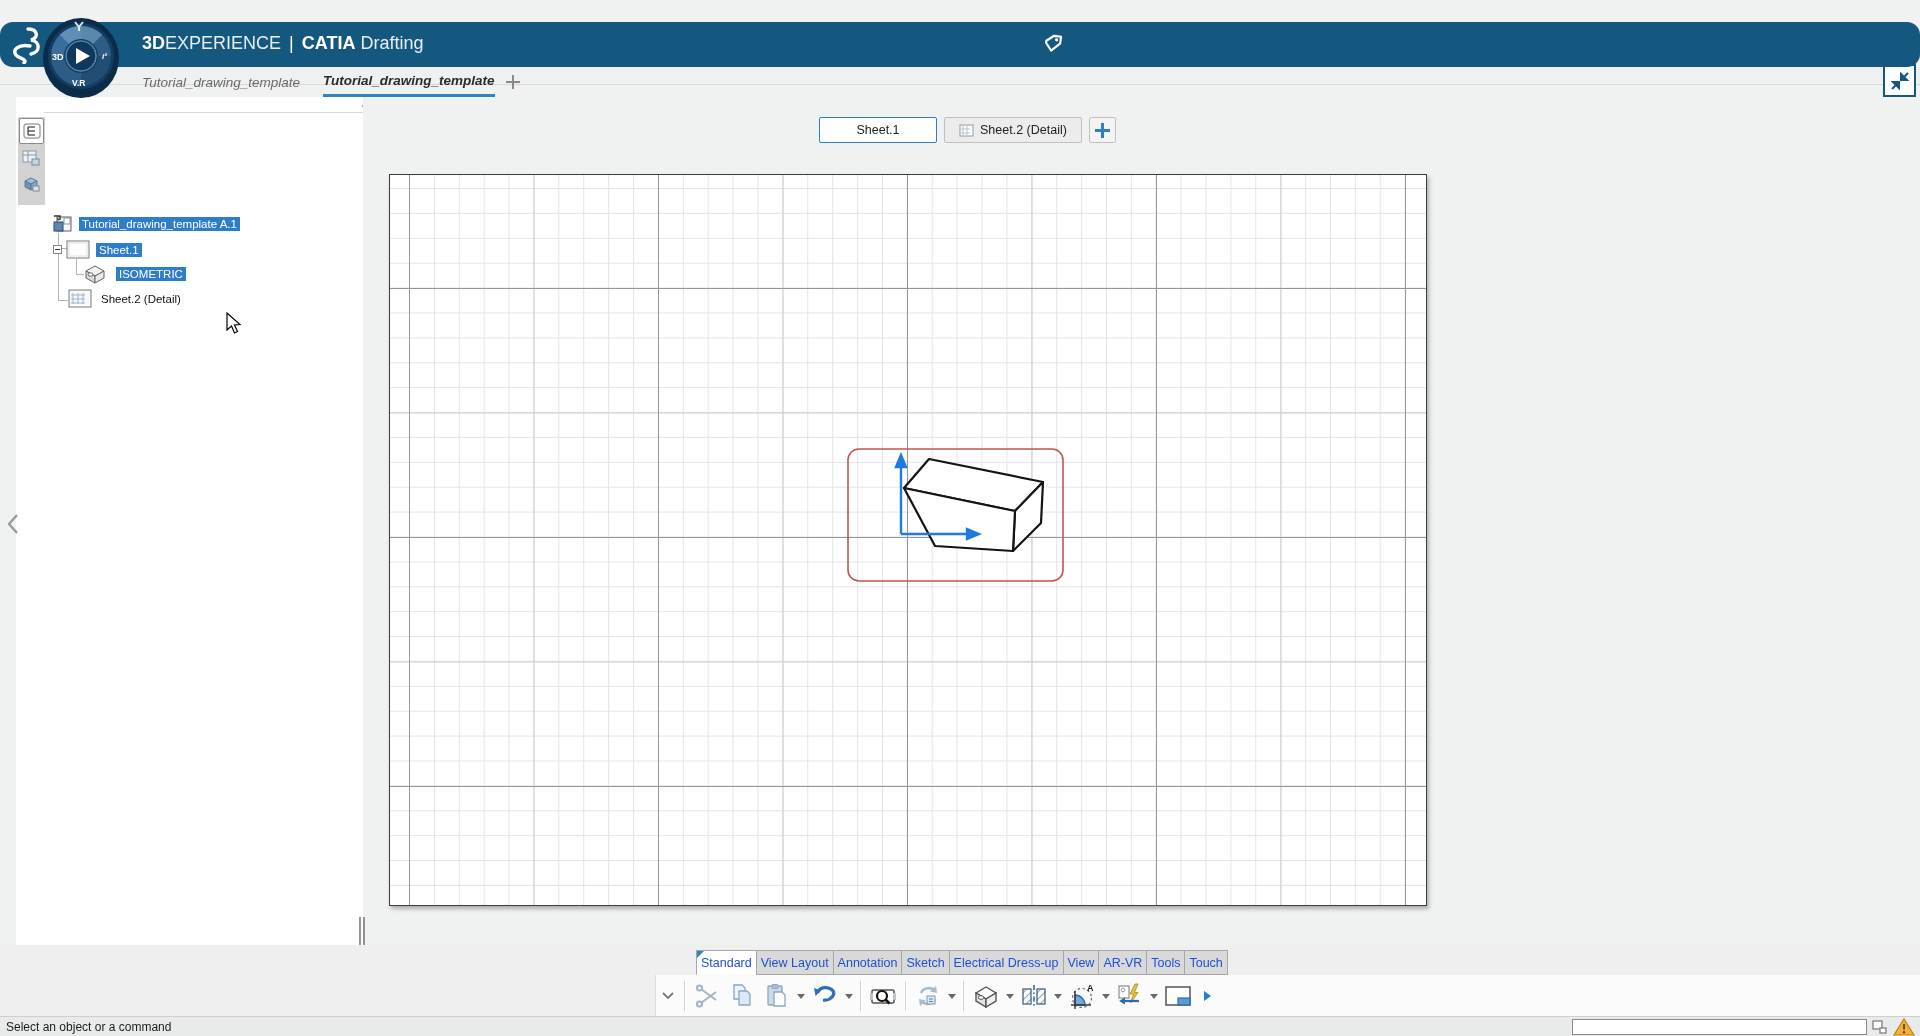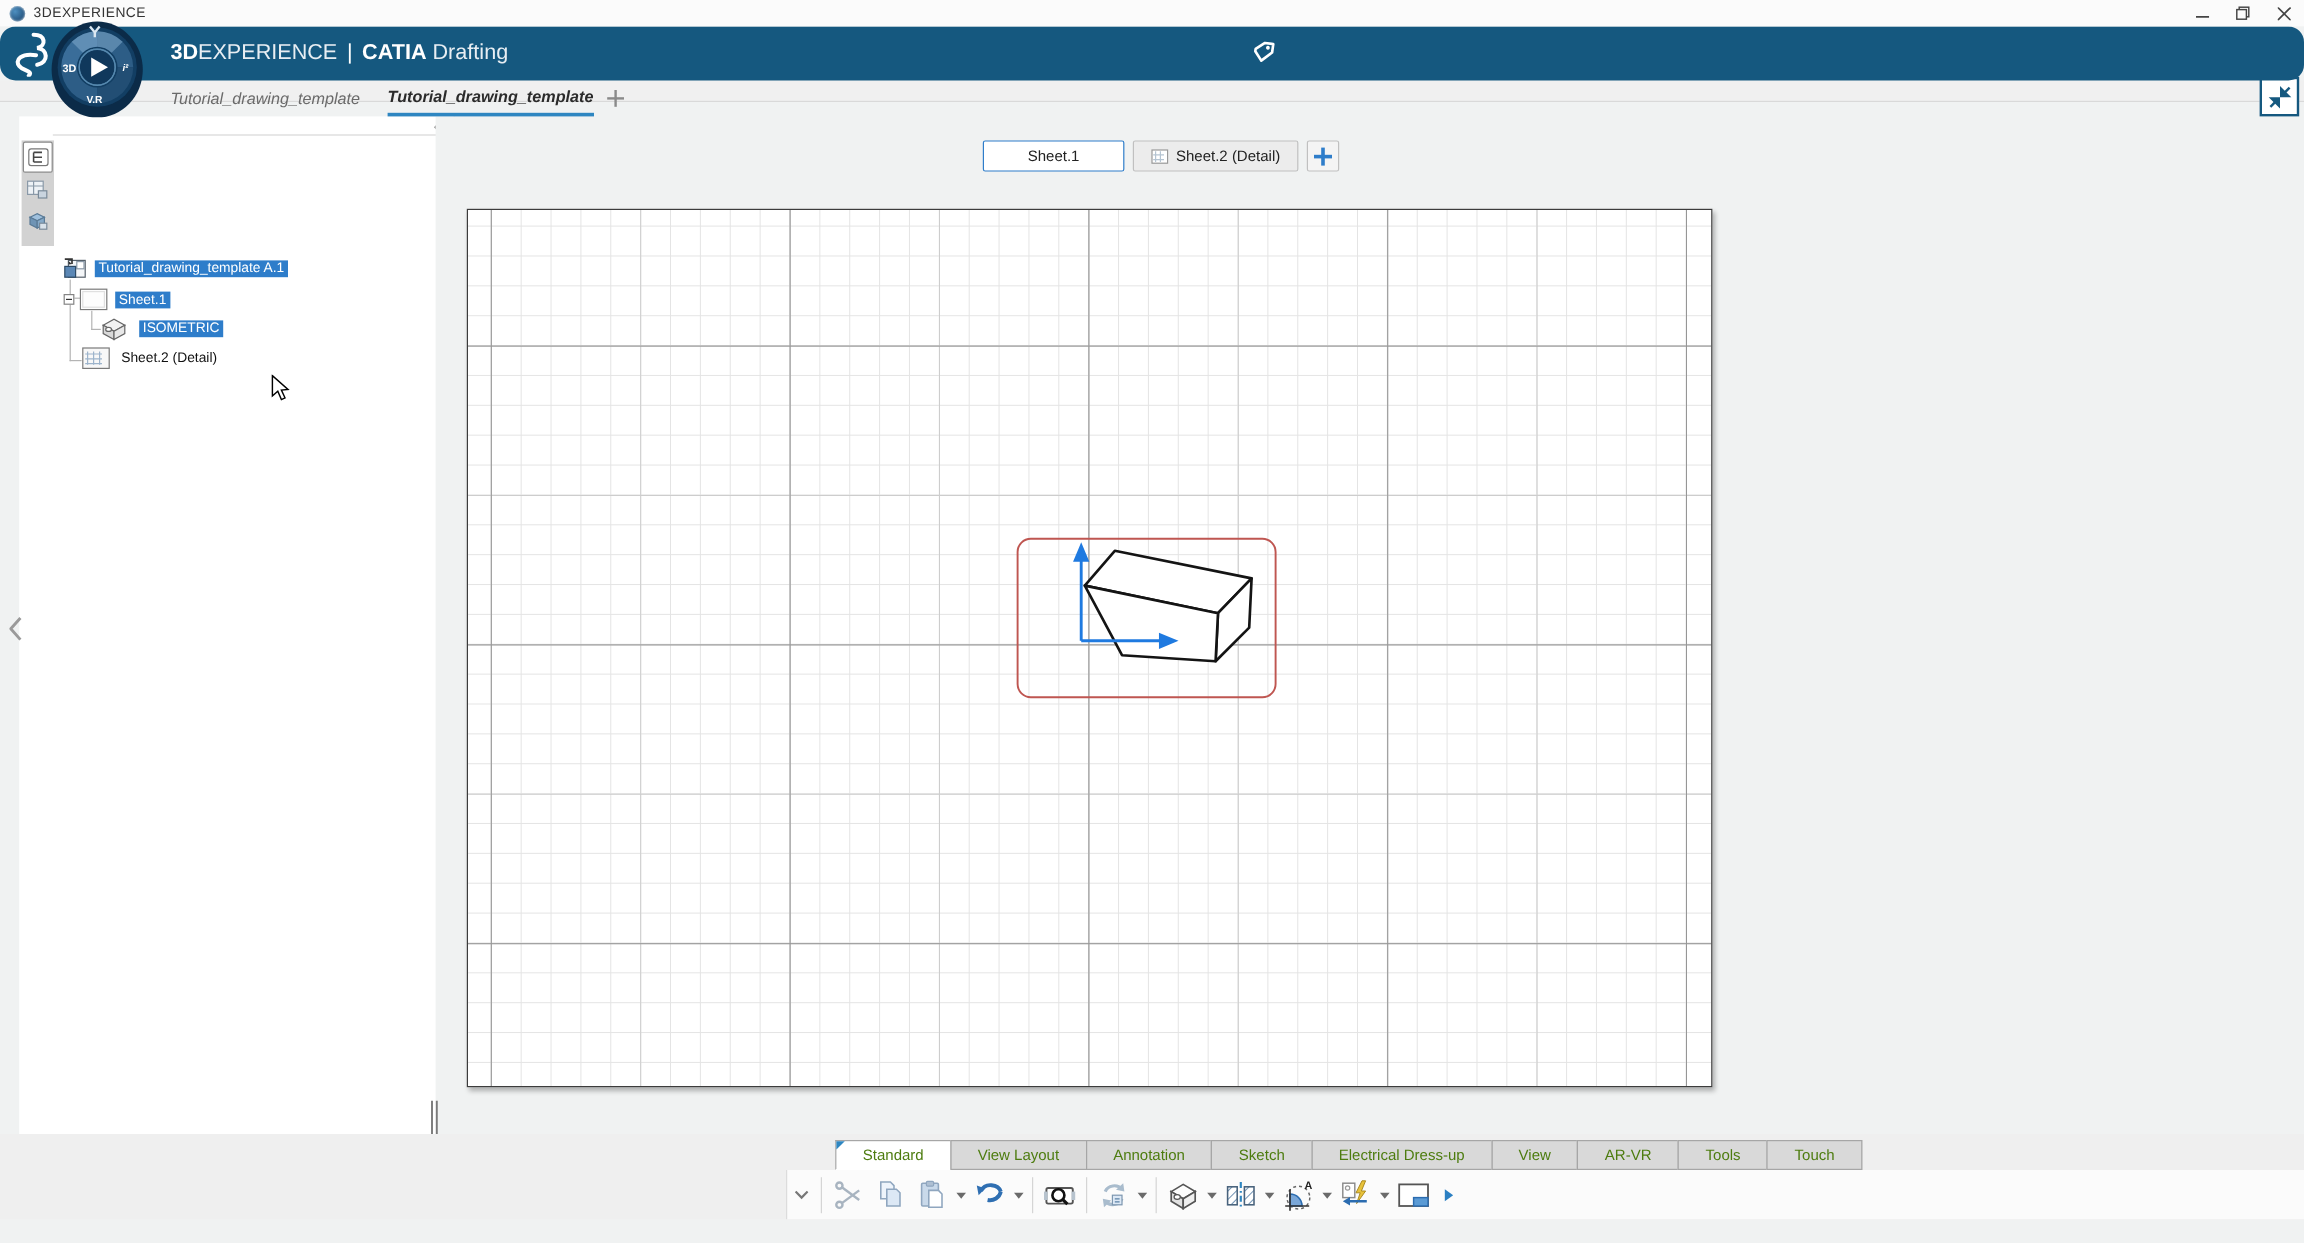--- a/index.html
+++ b/index.html
@@ -113,21 +113,21 @@
   .fit-btn { position:absolute; right:4px; top:64px; width:33px; height:33px; background:#fff;
     border:2px solid #15587f; display:flex; align-items:center; justify-content:center; cursor:pointer; z-index:25; }
   .edge-chevron { position:absolute; left:5px; top:512px; cursor:pointer; }
   .splitter-grip { position:absolute; left:357px; top:917px; cursor:col-resize; }
 
   
   .ribbon { position:absolute; left:0; top:945px; width:1920px; height:71px; background:#efefef; }
   .ribbon-icons-bg { position:absolute; left:655px; top:30px; width:1265px; height:41px;
     background:#fbfbfb; border-left:1px solid #dcdcdc; }
   .ribbon-tabs { position:absolute; left:697px; top:5px; display:flex; }
-  .ribbon-tab { height:25px; padding:0 22px; display:flex; align-items:center; font-size:12.5px; color:#4d7c0f;
+  .ribbon-tab { height:25px; padding:0 4px; display:flex; align-items:center; font-size:12.5px; color:#1d4ed8;
     background:#d9d9d9; border:1px solid #a6a6a6; margin-left:-1px; cursor:pointer; position:relative; }
   .ribbon-tab.active { background:#fff; border-bottom-color:#fff; }
   .ribbon-tab.active::before { content:""; position:absolute; left:0; top:0; width:0; height:0;
     border-top:7px solid #2e86c1; border-right:7px solid transparent; }
   .toolbar { position:absolute; left:658px; top:32px; height:38px; display:flex; align-items:center; gap:3px; }
   .tool-btn { width:32px; height:34px; display:flex; align-items:center; justify-content:center; cursor:pointer; border-radius:2px; }
   .drop-arrow { width:10px; height:34px; display:flex; align-items:center; justify-content:center; cursor:pointer; }
   .drop-arrow::after { content:""; width:0; height:0; border-left:4px solid transparent;
     border-right:4px solid transparent; border-top:5px solid #6a6a6a; }
   .tool-sep { width:1px; height:30px; background:#d5d5d5; margin:0 3px; }
@@ -151,43 +151,20 @@
 
   <svg width="0" height="0" style="position:absolute">
       <defs>
     <pattern id="hatchp" width="5" height="5" patternTransform="rotate(45)" patternUnits="userSpaceOnUse">
       <rect width="5" height="5" fill="#ffffff"></rect>
           <line x1="0" y1="0" x2="0" y2="5" stroke="#6a8db0" stroke-width="1.6"></line>
     </pattern>
   </defs>
     </svg>
 
-  <div class="titlebar">
-    <div class="app-badge"></div>
-    <div class="titlebar-text">3DEXPERIENCE</div>
-    <div class="win-controls">
-      <div class="win-btn">
-        <svg width="11" height="11">
-            <line x1="0" y1="8" x2="11" y2="8" stroke="#444" stroke-width="1.5"></line>
-          </svg>
-      </div>
-      <div class="win-btn">
-        <svg width="12" height="12">
-            <rect x="3" y="1" width="8" height="8" fill="none" stroke="#444" stroke-width="1.2"></rect>
-            <rect x="1" y="3" width="8" height="8" fill="#fbfbfb" stroke="#444" stroke-width="1.2"></rect>
-          </svg>
-      </div>
-      <div class="win-btn">
-        <svg width="11" height="11">
-            <line x1="0" y1="0" x2="11" y2="11" stroke="#444" stroke-width="1.4"></line>
-            <line x1="11" y1="0" x2="0" y2="11" stroke="#444" stroke-width="1.4"></line>
-          </svg>
-      </div>
-    </div>
-  </div>
 
   <div class="header">
     <svg class="ds-logo" width="36" height="38" viewBox="0 0 36 38">
       <path d="M20 3 C30 3 31 12 23 14 C32 15 33 26 23 28" fill="none" stroke="#fff" stroke-width="3.4" stroke-linecap="round"></path>
       <path d="M22 20 C10 18 4 24 8 29 C11 33 20 33 16 37" fill="none" stroke="#fff" stroke-width="3.4" stroke-linecap="round"></path>
     </svg>
     <div class="brand">
       <b>3D</b><span class="lite">EXPERIENCE</span><span class="sep">|</span><b>CATIA</b>
       <span class="lite">Drafting</span>
     </div>
@@ -527,14 +504,27 @@
       </div>
 
       <div class="tool-chevron">
         <svg width="9" height="12" viewBox="0 0 9 12">
             <polygon points="1,1 8,6 1,11" fill="#2b7fc2"></polygon>
           </svg>
       </div>
     </div>
   </div>
 
+  <div class="statusbar">
+    <div class="status-text">Select an object or a command</div>
+    <input class="command-input" type="text" style="">
+    <svg class="status-winicon" width="15" height="14" viewBox="0 0 15 14">
+      <rect x="1" y="1" width="9" height="8" fill="#fff" stroke="#888" stroke-width="1.4"></rect>
+      <rect x="8" y="8" width="6" height="5" fill="#fff" stroke="#888" stroke-width="1.4"></rect>
+    </svg>
+    <svg class="status-warn" width="22" height="18" viewBox="0 0 22 18">
+      <polygon points="11,1 21,17 1,17" fill="#f0b040" stroke="#c07f10" stroke-width="1.2"></polygon>
+      <line x1="11" y1="6" x2="11" y2="11.5" stroke="#7a4d00" stroke-width="2"></line>
+      <circle cx="11" cy="14.2" r="1.2" fill="#7a4d00"></circle>
+    </svg>
+  </div>
 
 </div>
 
 </body></html>

